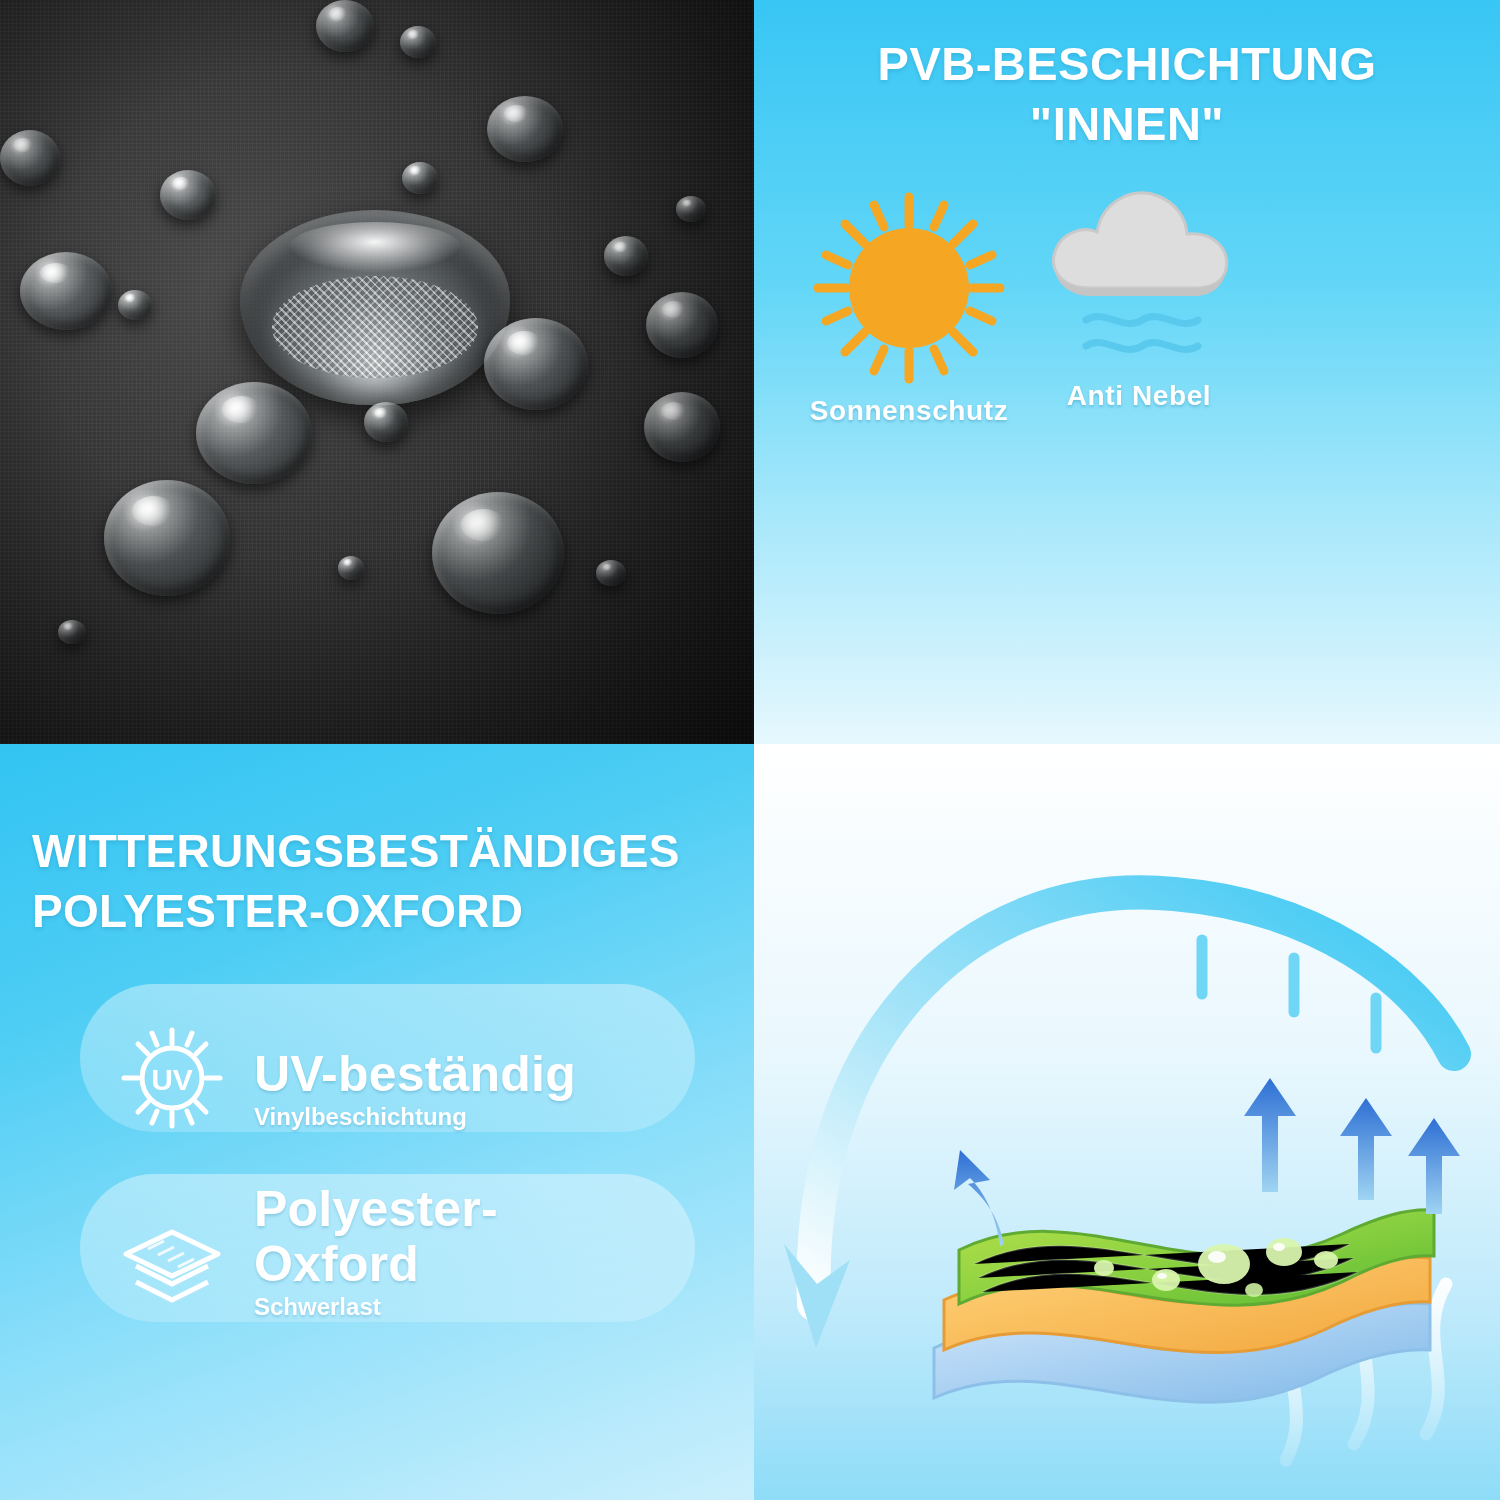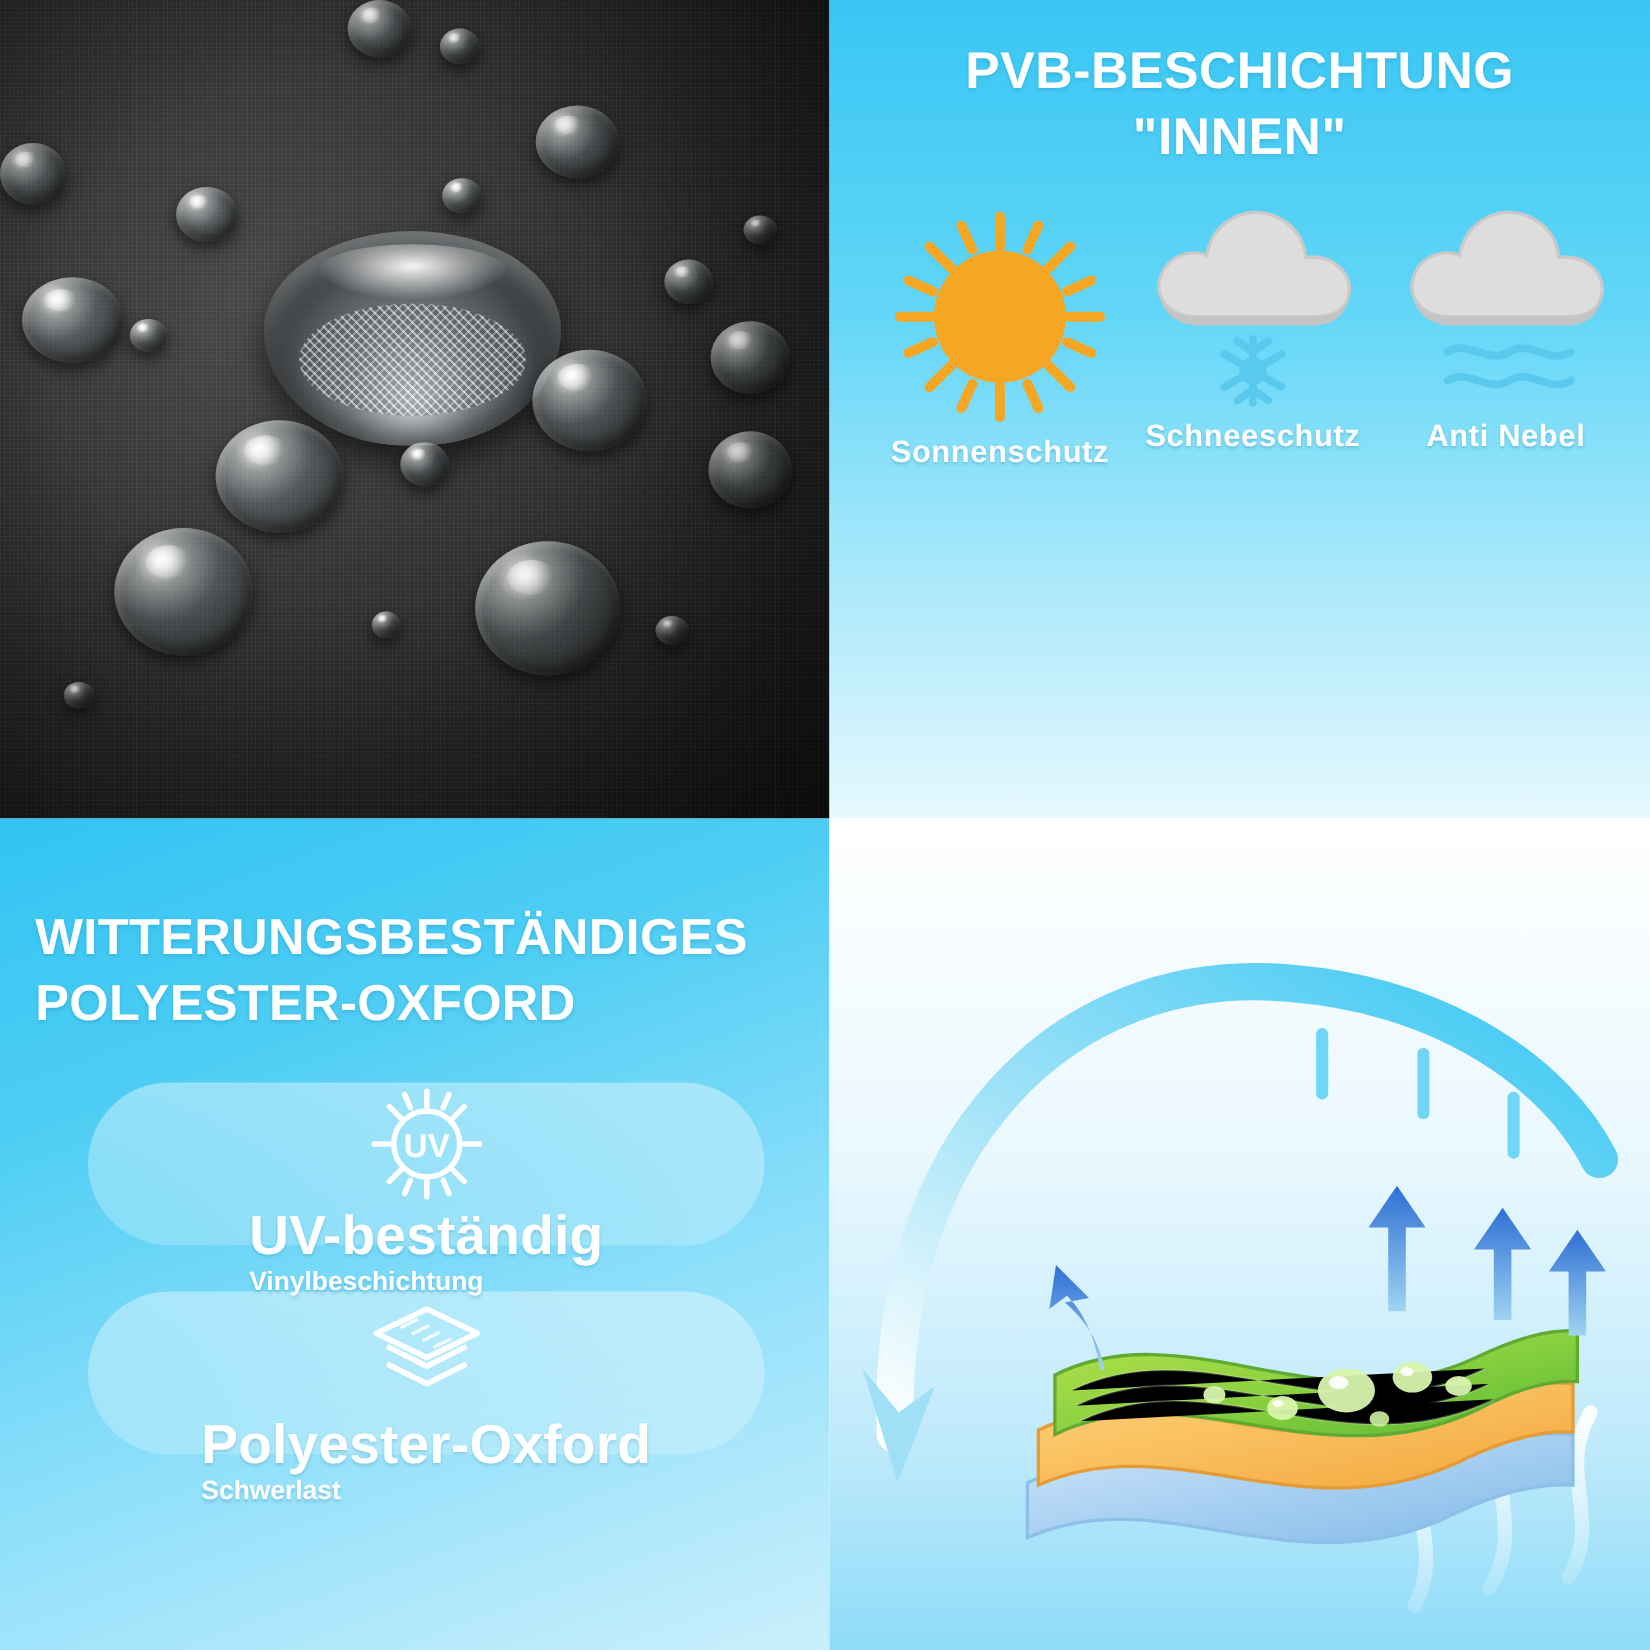--- a/index.html
+++ b/index.html
@@ -118,23 +118,23 @@
     padding-left:10px;
   }
   .pill {
     margin-top:42px;
     margin-left:58px;
     width:615px;
     height:148px;
     border-radius:74px;
     background:linear-gradient(180deg, rgba(255,255,255,.40) 0%, rgba(255,255,255,.22) 100%);
     display:flex;
-    align-items:center;
+    align-items:flex-end;
     padding:0 36px;
-    flex-direction:column;
+    gap:26px;
   }
   .pill .picon { width:112px; flex:0 0 112px; display:flex; align-items:center; justify-content:center; }
   .pill .ptext { color:#ffffff; }
   .pill .p1 { font-size:50px; font-weight:bold; line-height:1.1; letter-spacing:.2px; text-shadow:0 2px 3px rgba(0,90,130,.2); }
   .pill .p2 { font-size:24px; font-weight:bold; line-height:1.25; text-shadow:0 2px 3px rgba(0,90,130,.2); }
 
   
   .q4 {
     position:relative;
     background:linear-gradient(180deg,#ffffff 0%, #eaf8fe 40%, #bfeafb 75%, #8edcf8 100%);
@@ -206,41 +206,20 @@
               <line x1="32" y1="138" x2="54" y2="128"></line>
               <line x1="176" y1="82" x2="198" y2="72"></line>
             </g>
             <circle cx="115" cy="105" r="60" fill="#f5a623"></circle>
           </svg>
         </div>
         <div class="cap">Sonnenschutz</div>
       </div>
 
 
-      <div class="feat row2">
-        <div class="ico">
-          <svg width="230" height="200" viewBox="0 0 230 200" aria-hidden="true">
-            <g>
-              <path d="M66 108 C36 108 24 88 32 69 C39 52 60 46 73 52 C78 22 108 6 134 16 C152 23 162 38 163 54 C190 51 206 70 202 89 C199 103 186 108 170 108 Z" fill="#dddddd" stroke="#c9c9c9" stroke-width="3"></path>
-              <path d="M66 108 L170 108 C186 108 198 104 202 90 C200 106 188 116 170 116 L66 116 C46 116 34 104 31 92 C37 104 50 108 66 108 Z" fill="#c4c4c4"></path>
-            </g>
-            <g stroke="#59c9ee" stroke-width="7" stroke-linecap="round">
-              <line x1="115" y1="128" x2="115" y2="186"></line>
-              <line x1="89" y1="142" x2="141" y2="172"></line>
-              <line x1="141" y1="142" x2="89" y2="172"></line>
-              <line x1="115" y1="140" x2="101" y2="130"></line>
-              <line x1="115" y1="140" x2="129" y2="130"></line>
-              <line x1="115" y1="174" x2="101" y2="184"></line>
-              <line x1="115" y1="174" x2="129" y2="184"></line>
-              <circle cx="115" cy="157" r="9" fill="none"></circle>
-            </g>
-          </svg>
-        </div>
-        <div class="cap">Schneeschutz</div>
-      </div>
 
       <div class="feat row2">
         <div class="ico">
           <svg width="230" height="200" viewBox="0 0 230 200" aria-hidden="true">
             <g>
               <path d="M66 108 C36 108 24 88 32 69 C39 52 60 46 73 52 C78 22 108 6 134 16 C152 23 162 38 163 54 C190 51 206 70 202 89 C199 103 186 108 170 108 Z" fill="#dddddd" stroke="#c9c9c9" stroke-width="3"></path>
               <path d="M66 108 L170 108 C186 108 198 104 202 90 C200 106 188 116 170 116 L66 116 C46 116 34 104 31 92 C37 104 50 108 66 108 Z" fill="#c4c4c4"></path>
             </g>
             <g stroke="#59c9ee" stroke-width="7" stroke-linecap="round" fill="none">
               <path d="M62 140 C80 128 100 152 118 140 C136 128 156 152 174 140"></path>

